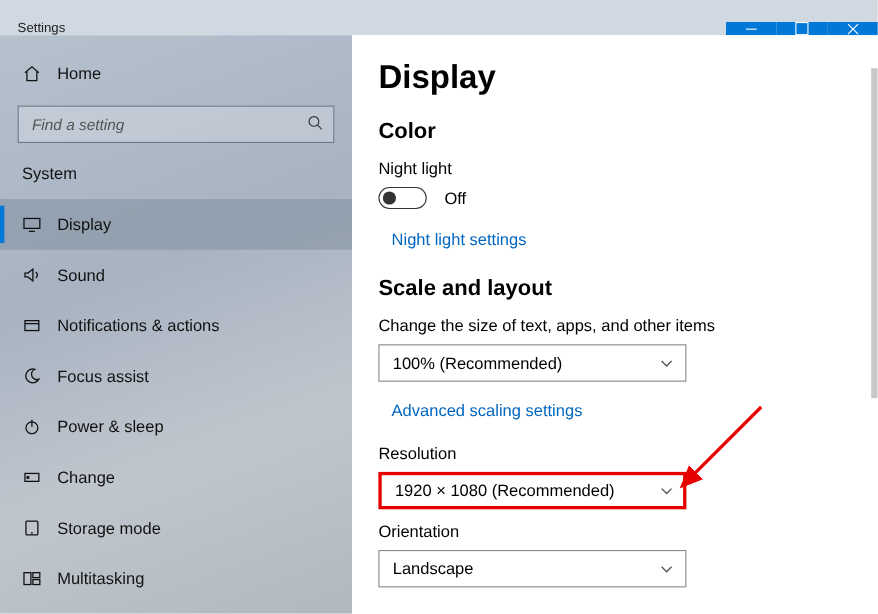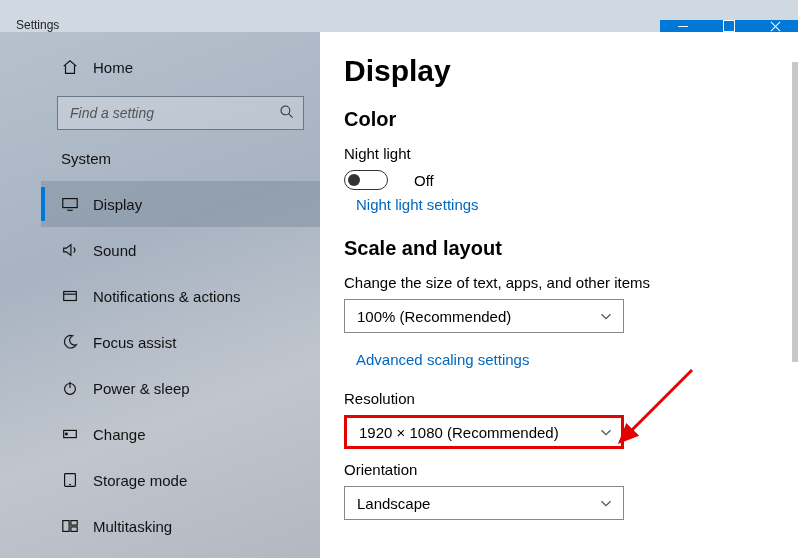--- a/index.html
+++ b/index.html
@@ -15,42 +15,42 @@
   .winbtn.maximize::before { content:""; width:10px; height:10px; border:1px solid #fff; }
   .winbtn.close { position: relative; }
   .winbtn.close::before, .winbtn.close::after { content:""; position:absolute; width:13px; border-top:1px solid #fff; }
   .winbtn.close::before { transform: rotate(45deg); }
   .winbtn.close::after  { transform: rotate(-45deg); }
 
   
   .app { flex: 1; display: flex; min-height: 0; position: relative; }
 
   
-  .sidebar { width: 320px; flex: none; background: linear-gradient(160deg,#b6c1ce 0%, #a8b3c2 40%, #c0c6cd 70%, #b2b8c0 100%); padding-top: 18px; position: relative; overflow: hidden; padding-left: 41px; }
+  .sidebar { width: 320px; flex: none; background: linear-gradient(160deg,#b6c1ce 0%, #a8b3c2 40%, #c0c6cd 70%, #b2b8c0 100%); padding-top: 18px; position: relative; overflow: hidden; }
   .home { display:flex; align-items:center; gap:14px; padding: 8px 20px 16px 20px; font-size:15px; color:#111; }
   .searchwrap { margin: 4px 16px 14px 16px; position: relative; }
   .searchbox { width:100%; height:34px; border:1px solid #6a7886; background: rgba(255,255,255,0.22); padding: 0 34px 0 12px; font-size:14px; color:#333; font-style: italic; }
   .searchbox::placeholder { color:#555; font-style: italic; }
   .searchicon { position:absolute; right:9px; top:8px; width:16px; height:16px; color:#555; }
   .sidecat { padding: 6px 20px 14px 20px; font-size:15px; font-weight:400; color:#111; }
   .navitem { display:flex; align-items:center; gap:14px; height:46px; padding:0 20px; font-size:15px; color:#111; }
   .navitem.selected { background: rgba(120,135,150,0.45); position:relative; }
   .navitem.selected::before { content:""; position:absolute; left:0; top:6px; bottom:6px; width:4px; background:#0078d7; }
   .ic { width:18px; height:18px; display:flex; align-items:center; justify-content:center; color:#111; }
   .ic svg { width:18px; height:18px; stroke:#111; stroke-width:1.3; fill:none; }
 
   
   .content { flex:1; background:#fff; padding: 22px 0 0 24px; position:relative; overflow:hidden; }
   .content h1 { font-size:30px; font-weight:600; margin-bottom:20px; }
   .content h2 { font-size:20px; font-weight:600; margin: 6px 0 14px 0; }
   .lbl { font-size:15px; margin: 4px 0 8px 0; }
   .link { color:#0066bf; font-size:15px; margin: 6px 0 18px 12px; display:inline-block; }
 
   
-  .togglerow { display:flex; align-items:center; gap:26px; }
+  .togglerow { display:flex; align-items:center; gap:16px; margin-bottom:14px; }
   .toggle { width:44px; height:20px; border:1px solid #333; border-radius:20px; position:relative; background:#fff; }
   .toggle .knob { position:absolute; left:3px; top:3px; width:12px; height:12px; border-radius:50%; background:#333; }
   .togglestate { font-size:15px; }
 
   
   .sel { position:relative; width:280px; height:34px; border:1px solid #888; background:#fff; display:flex; align-items:center; padding:0 36px 0 12px; font-size:15px; margin-bottom:12px; }
   .sel .chev { position:absolute; right:8px; top:7px; width:18px; height:18px; }
   .sel .chev svg { width:18px; height:18px; stroke:#555; stroke-width:1.4; fill:none; }
   .sel.highlight { border:3px solid #e60000; }
   .sel.highlight .chev { right:6px; top:5px; }

